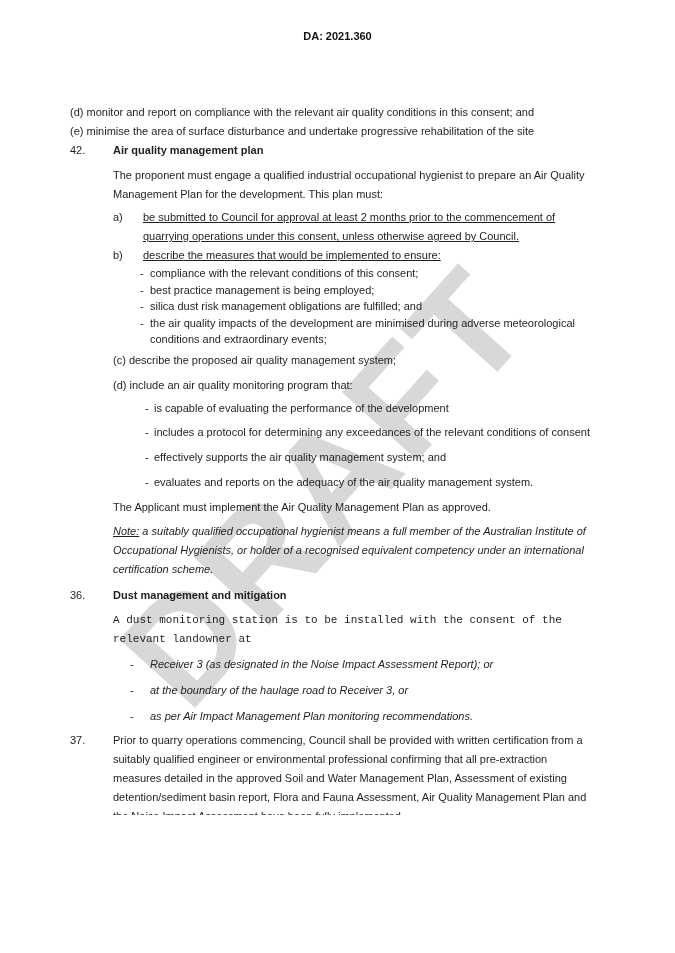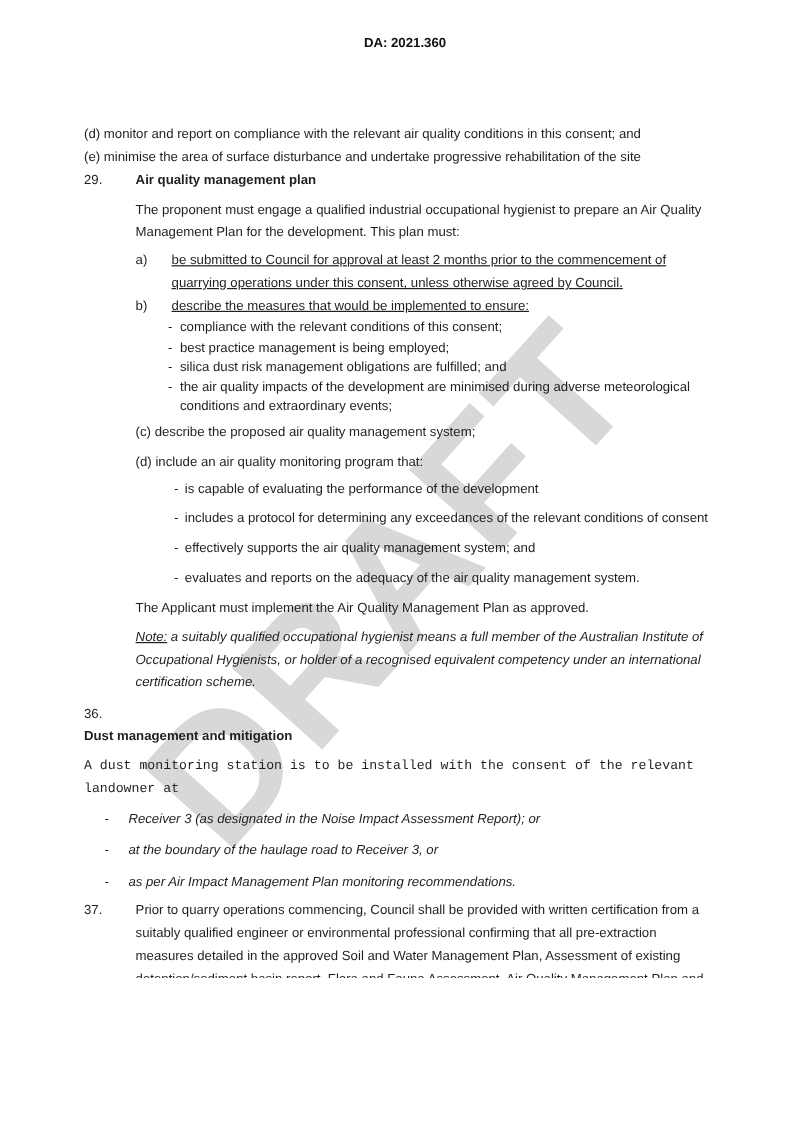--- a/index.html
+++ b/index.html
@@ -15,21 +15,21 @@
     position:absolute; left:325px; top:487px;
     transform:translate(-50%,-50%) rotate(-48deg);
     font-size:148px; font-weight:700; letter-spacing:4px; white-space:nowrap;
     z-index:0; user-select:none;
   }
   .content { position:absolute; top:103px; left:70px; width:521px; font-size:11px; line-height:19px; z-index:1; }
   .content p { margin:0; }
   .para { margin:0 0 6px 43px; }
   .num-row { display:flex; }
   .num-row.s35 { margin-bottom:7px; }
-  .num-row.s36 { margin-bottom:5px;flex-direction:column; }
+  .num-row.s36 { margin-bottom:5px; }
   .num-col { width:43px; flex:none; }
   .num-body { flex:1; min-width:0; }
   .sec-title { font-weight:bold; margin-bottom:6px; }
   .intro35 { margin:0 0 4px 0 !important; }
   .ab-list { margin:0 0 3px 0; }
   .ab-item { display:flex; }
   .ab-marker { width:30px; flex:none; }
   .ab-text { flex:1;text-decoration:underline; }
   .b-dash-list { margin-left:27px; line-height:16.5px; }
   .bd-item { display:flex; }
@@ -79,21 +79,21 @@
   <div class="da-header">DA: 2021.360</div>
 
   <div class="watermark" style="color: rgb(216, 216, 216);">DRAFT</div>
 
   <div class="content">
 
     <p class="para">(d) monitor and report on compliance with the relevant air quality conditions in this consent; and</p>
     <p class="para">(e) minimise the area of surface disturbance and undertake progressive rehabilitation of the site</p>
 
     <div class="num-row s35">
-      <div class="num-col">29.</div>
+      <div class="num-col">42.</div>
       <div class="num-body">
         <div class="sec-title">Air quality management plan</div>
         <p class="intro35">The proponent must engage a qualified industrial occupational hygienist to prepare an Air Quality Management Plan for the development. This plan must:</p>
 
         <div class="ab-list">
           <div class="ab-item">
             <span class="ab-marker">a)</span>
             <div class="ab-text">be submitted to Council for approval at least 2 months prior to the commencement of quarrying operations under this consent, unless otherwise agreed by Council.</div>
           </div>
           <div class="ab-item">

